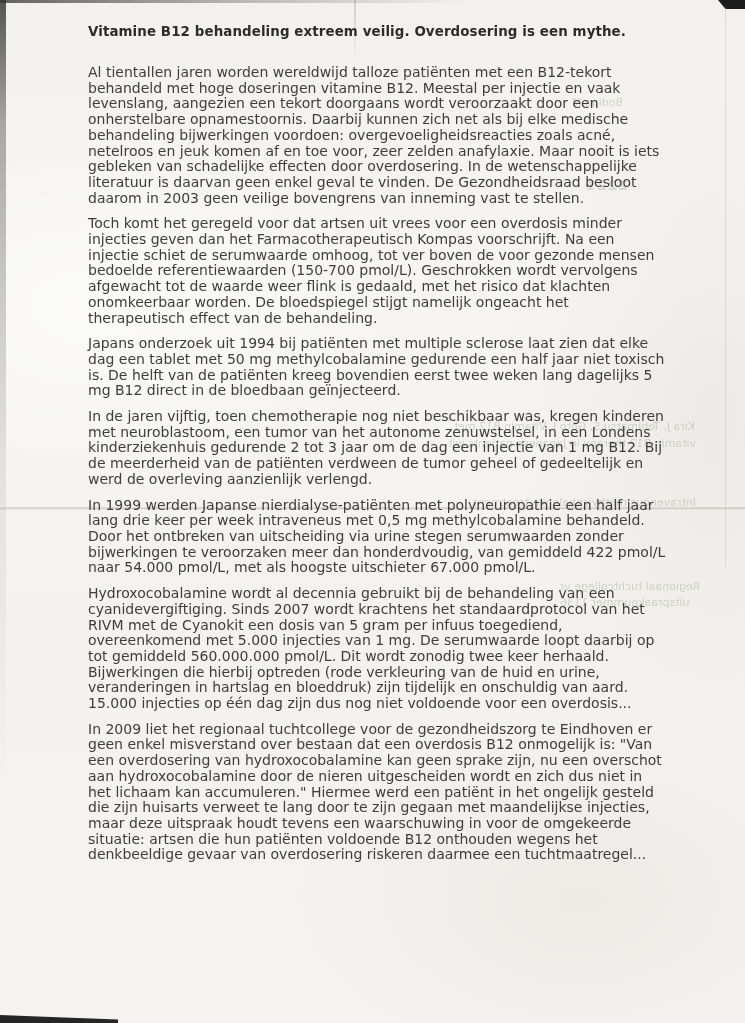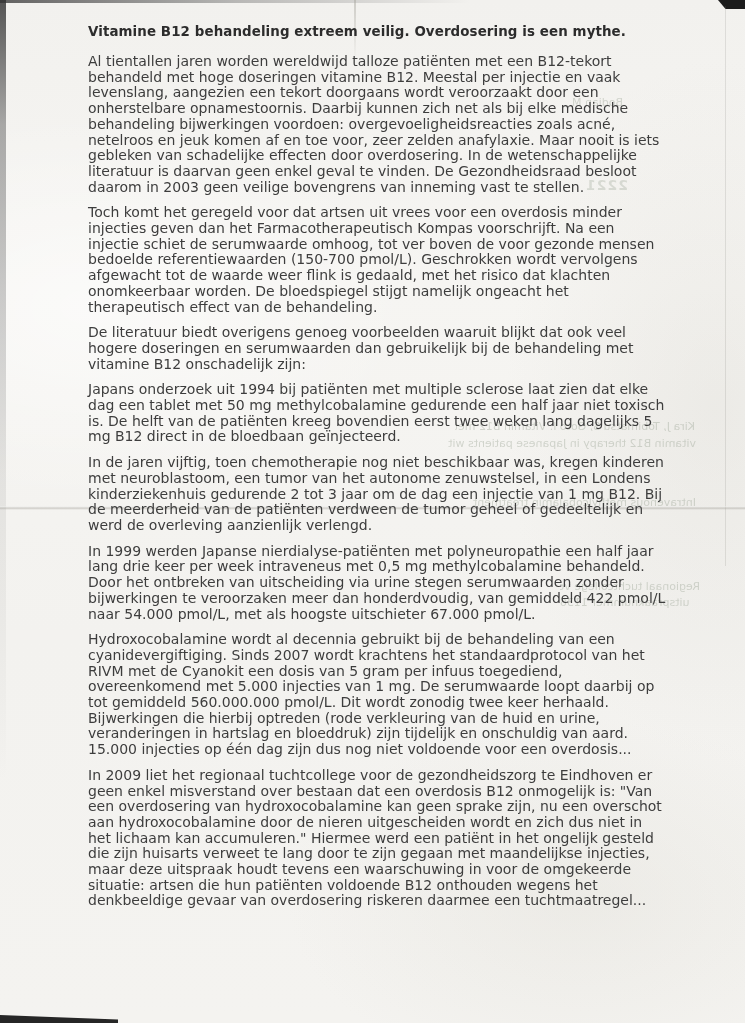--- a/index.html
+++ b/index.html
@@ -28,21 +28,21 @@
   .crease-h{position:absolute;left:0;top:506px;width:745px;height:4px;
     background:linear-gradient(180deg,rgba(255,255,255,.55) 0%,rgba(162,160,152,.45) 55%,rgba(162,160,152,0) 100%);}
   .crease-v{position:absolute;left:354px;top:0;width:2px;height:60px;
     background:linear-gradient(180deg,rgba(168,166,158,.5),rgba(168,166,158,0));}
   
   .ghost{position:absolute;font-size:11px;line-height:14px;color:#97a191;opacity:.38;
     transform:scaleX(-1);filter:blur(.5px);white-space:nowrap;overflow:hidden;pointer-events:none;}
   .ghost.num{font-size:14px;font-weight:bold;letter-spacing:1px;opacity:.30;}
   
   .content{position:absolute;left:88px;top:24px;width:578px;color:#3d3d3d;}
-  .content h1{font-size:13.4px;font-weight:bold;color:#2c2c2c;margin:0 0 15px 0;letter-spacing:.1px;}
+  .content h1{font-size:13.4px;font-weight:bold;color:#2c2c2c;margin:0 0 26px 0;letter-spacing:.1px;}
   .content p{font-size:14px;line-height:15.7px;margin:0 0 10px 0;text-align:left;}
 </style>
 </head>
 <body>
 
 <div class="page">
 
   <div class="edge-left"></div>
   <div class="edge-top"></div>
   <div class="corner-tr"></div>
@@ -56,21 +56,20 @@
   <div class="ghost" style="left:455px;top:420px;max-width:240px;">Kira J, Tobimatsu S, Goto I. Vitamin B12 metabolism and massive-dose meth</div>
   <div class="ghost" style="left:448px;top:437px;max-width:248px;">vitamin B12 therapy in Japanese patients with multiple sclerosis. Intern Med 1994</div>
   <div class="ghost" style="left:470px;top:496px;max-width:226px;">Intravenous methylcobalamin treatment for uremic and diabetic neuropathy</div>
   <div class="ghost" style="left:560px;top:580px;max-width:140px;">Regionaal tuchtcollege voor de gezondheidszorg te Eindhoven</div>
   <div class="ghost" style="left:560px;top:596px;max-width:140px;">uitspraaknummer 1136</div>
 
   <div class="content">
     <h1>Vitamine B12 behandeling extreem veilig. Overdosering is een mythe.</h1>
     <p>Al tientallen jaren worden wereldwijd talloze patiënten met een B12-tekort behandeld met hoge doseringen vitamine B12. Meestal per injectie en vaak levenslang, aangezien een tekort doorgaans wordt veroorzaakt door een onherstelbare opnamestoornis. Daarbij kunnen zich net als bij elke medische behandeling bijwerkingen voordoen: overgevoeligheidsreacties zoals acné, netelroos en jeuk komen af en toe voor, zeer zelden anafylaxie. Maar nooit is iets gebleken van schadelijke effecten door overdosering. In de wetenschappelijke literatuur is daarvan geen enkel geval te vinden. De Gezondheidsraad besloot daarom in 2003 geen veilige bovengrens van inneming vast te stellen.</p>
     <p>Toch komt het geregeld voor dat artsen uit vrees voor een overdosis minder injecties geven dan het Farmacotherapeutisch Kompas voorschrijft. Na een injectie schiet de serumwaarde omhoog, tot ver boven de voor gezonde mensen bedoelde referentiewaarden (150-700 pmol/L). Geschrokken wordt vervolgens afgewacht tot de waarde weer flink is gedaald, met het risico dat klachten onomkeerbaar worden. De bloedspiegel stijgt namelijk ongeacht het therapeutisch effect van de behandeling.</p>
-    <p>De literatuur biedt overigens genoeg voorbeelden waaruit blijkt dat ook veel hogere doseringen en serumwaarden dan gebruikelijk bij de behandeling met vitamine B12 onschadelijk zijn:</p>
     <p>Japans onderzoek uit 1994 bij patiënten met multiple sclerose laat zien dat elke dag een tablet met 50 mg methylcobalamine gedurende een half jaar niet toxisch is. De helft van de patiënten kreeg bovendien eerst twee weken lang dagelijks 5 mg B12 direct in de bloedbaan geïnjecteerd.</p>
     <p>In de jaren vijftig, toen chemotherapie nog niet beschikbaar was, kregen kinderen met neuroblastoom, een tumor van het autonome zenuwstelsel, in een Londens kinderziekenhuis gedurende 2 tot 3 jaar om de dag een injectie van 1 mg B12. Bij de meerderheid van de patiënten verdween de tumor geheel of gedeeltelijk en werd de overleving aanzienlijk verlengd.</p>
     <p>In 1999 werden Japanse nierdialyse-patiënten met polyneuropathie een half jaar lang drie keer per week intraveneus met 0,5 mg methylcobalamine behandeld. Door het ontbreken van uitscheiding via urine stegen serumwaarden zonder bijwerkingen te veroorzaken meer dan honderdvoudig, van gemiddeld 422 pmol/L naar 54.000 pmol/L, met als hoogste uitschieter 67.000 pmol/L.</p>
     <p>Hydroxocobalamine wordt al decennia gebruikt bij de behandeling van een cyanidevergiftiging. Sinds 2007 wordt krachtens het standaardprotocol van het RIVM met de Cyanokit een dosis van 5 gram per infuus toegediend, overeenkomend met 5.000 injecties van 1 mg. De serumwaarde loopt daarbij op tot gemiddeld 560.000.000 pmol/L. Dit wordt zonodig twee keer herhaald. Bijwerkingen die hierbij optreden (rode verkleuring van de huid en urine, veranderingen in hartslag en bloeddruk) zijn tijdelijk en onschuldig van aard. 15.000 injecties op één dag zijn dus nog niet voldoende voor een overdosis...</p>
     <p>In 2009 liet het regionaal tuchtcollege voor de gezondheidszorg te Eindhoven er geen enkel misverstand over bestaan dat een overdosis B12 onmogelijk is: "Van een overdosering van hydroxocobalamine kan geen sprake zijn, nu een overschot aan hydroxocobalamine door de nieren uitgescheiden wordt en zich dus niet in het lichaam kan accumuleren." Hiermee werd een patiënt in het ongelijk gesteld die zijn huisarts verweet te lang door te zijn gegaan met maandelijkse injecties, maar deze uitspraak houdt tevens een waarschuwing in voor de omgekeerde situatie: artsen die hun patiënten voldoende B12 onthouden wegens het denkbeeldige gevaar van overdosering riskeren daarmee een tuchtmaatregel...</p>
   </div>
 
 </div>
 
 </body></html>

